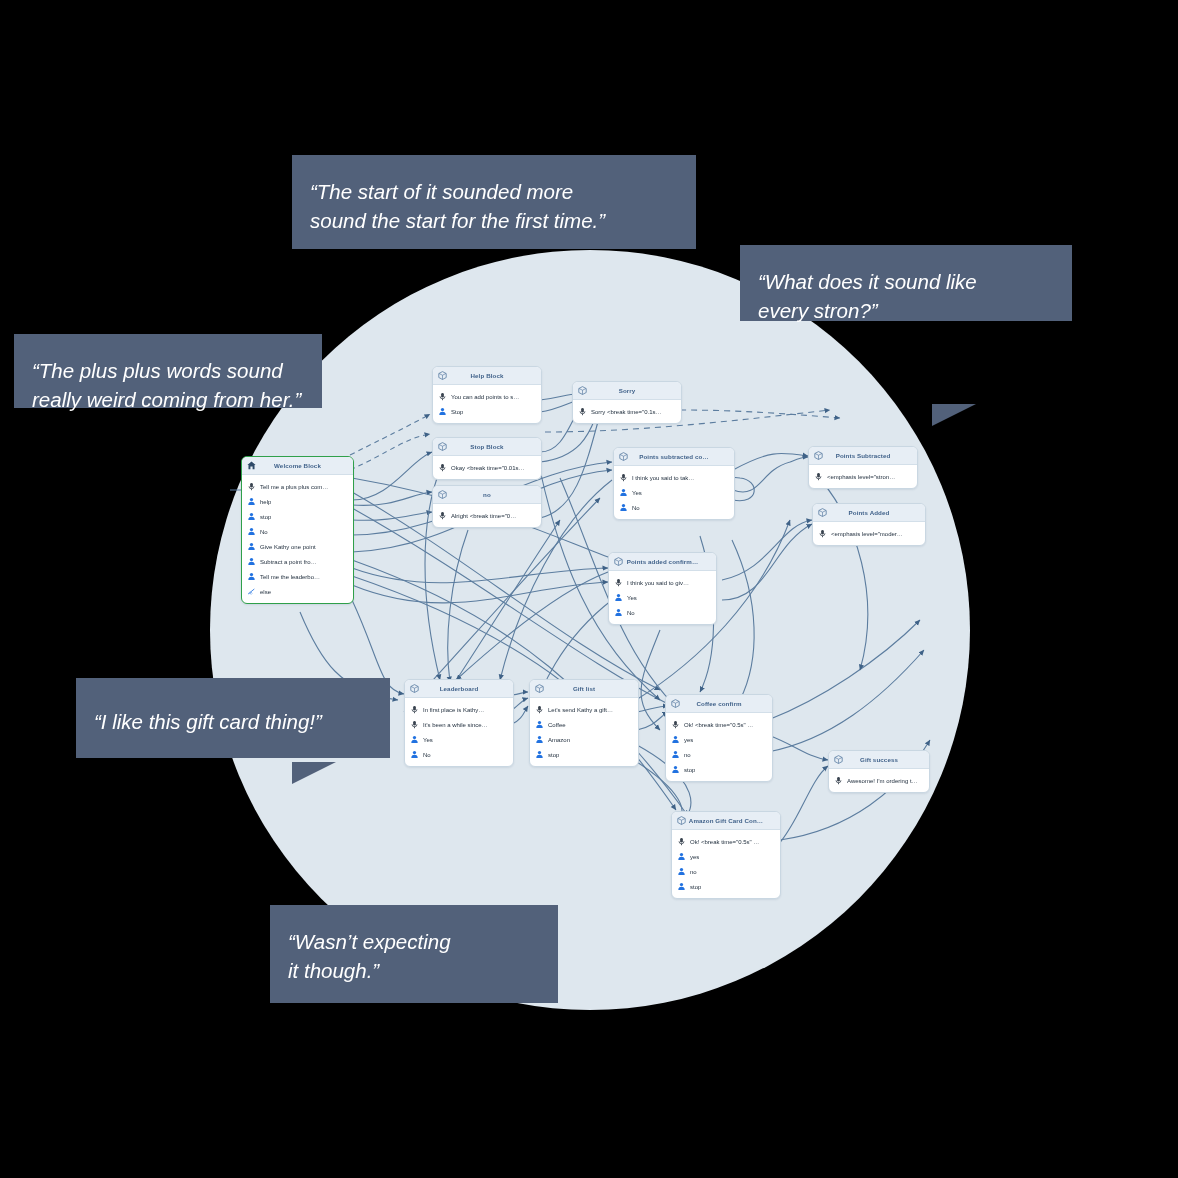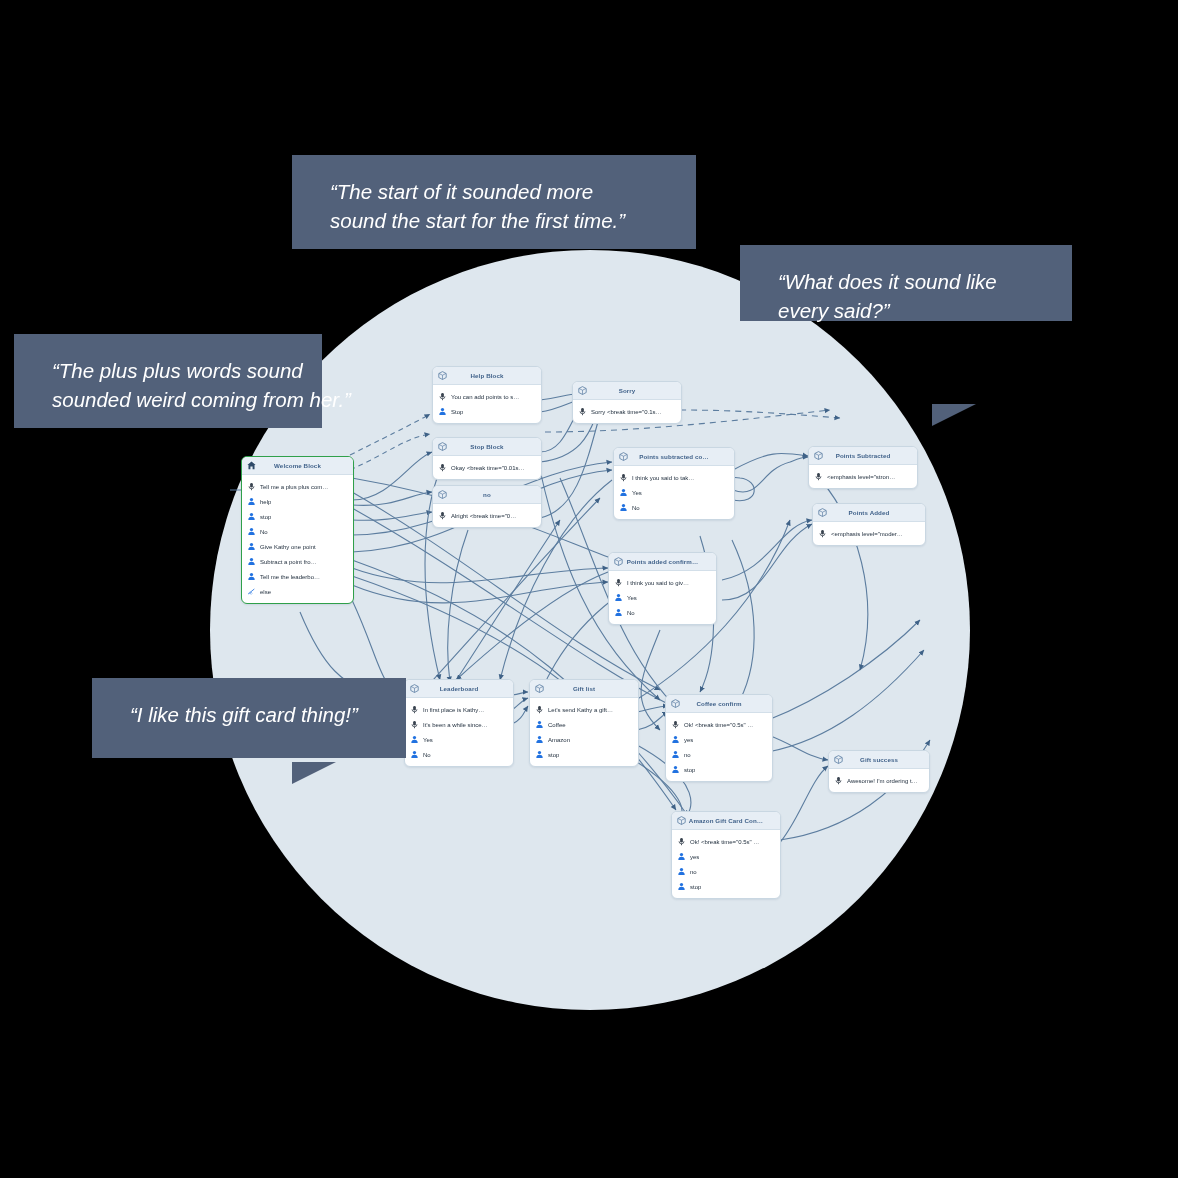--- a/index.html
+++ b/index.html
@@ -90,21 +90,21 @@
   }
 
   
   .bubble {
     position: absolute;
     background: #52617a;
     color: #ffffff;
     font-style: italic;
     font-size: 20.5px;
     line-height: 1.42;
-    padding: 22px 38px;
+    padding: 22px 18px;
     box-sizing: border-box;
   }
   .bubble .q-line { display: block; white-space: pre; }
   .tail {
     position: absolute;
     width: 0; height: 0;
   }
 </style>
 </head>
 <body>
@@ -735,30 +735,35 @@
     </div>
 
   <div class="bubble" style="left:292px; top:155px; width:404px; height:94px;">
     <span class="q-line">“The start of it sounded more</span>
     <span class="q-line">sound the start for the first time.”</span>
     <div class="tail" style="left:640px; top:249px; border-left:44px solid #52617a; border-bottom:22px solid transparent;"></div>
   </div>
 
   <div class="bubble" style="left:740px; top:245px; width:332px; height:76px;">
     <span class="q-line">“What does it sound like</span>
-    <span class="q-line">every said?”</span>
+    <span class="q-line">every stron?”</span>
 
   </div>
 
-  <div class="bubble" style="left:14px; top:334px; width:308px; height:94px;">
+  <div class="bubble" style="left:14px; top:334px; width:308px; height:74px;">
     <span class="q-line">“The plus plus words sound</span>
-    <span class="q-line">sounded weird coming from her.”</span>
+    <span class="q-line">really weird coming from her.”</span>
     <div class="tail" style="left:278px; top:428px; border-left:44px solid #52617a; border-bottom:22px solid transparent;"></div>
   </div>
 
 
-  <div class="bubble" style="left:92px; top:678px; width:314px; height:80px; display:flex; align-items:flex-start;">
+  <div class="bubble" style="left:76px; top:678px; width:314px; height:80px; display:flex; align-items:flex-end;">
     <span class="q-line">“I like this gift card thing!”</span>
 
   </div>
 
+  <div class="bubble" style="left:270px; top:905px; width:288px; height:98px;">
+    <span class="q-line">“Wasn’t expecting</span>
+    <span class="q-line">it though.”</span>
+
+  </div>
 
 </div>
 
 </body></html>

